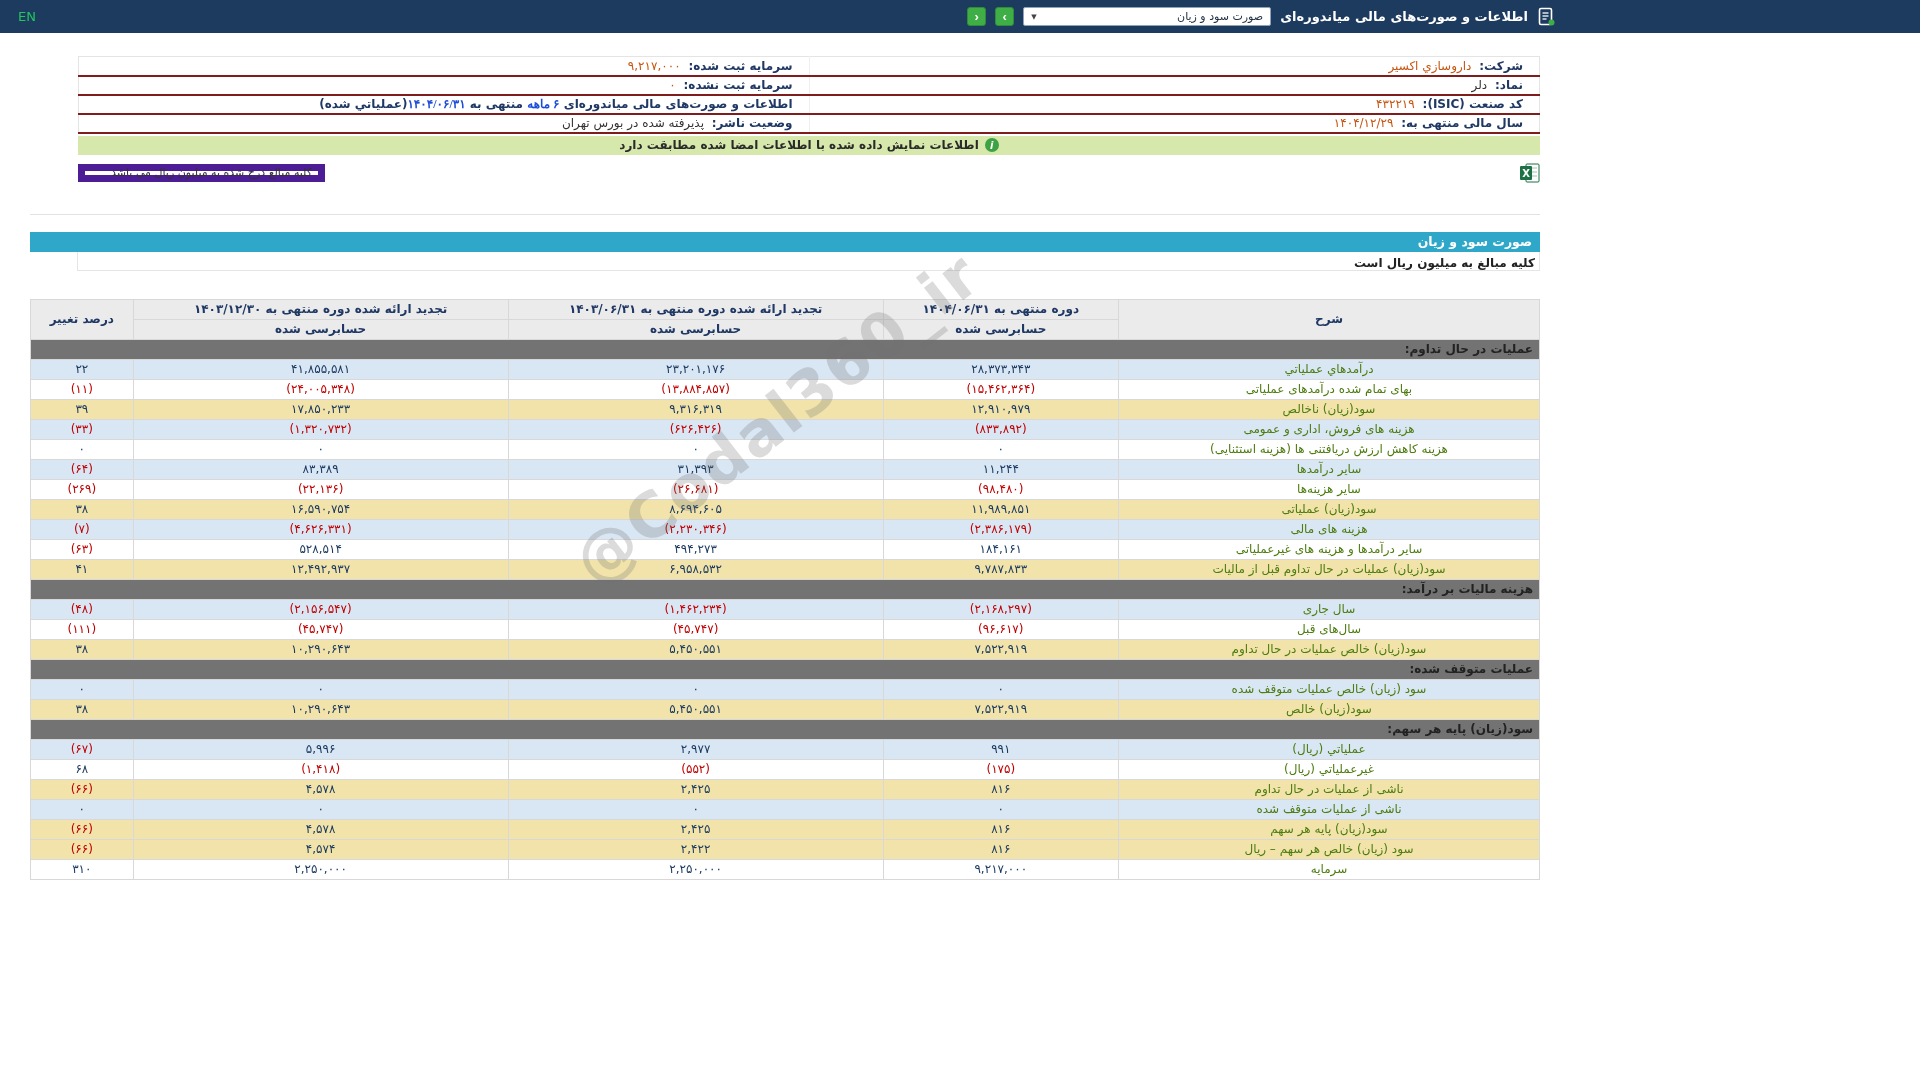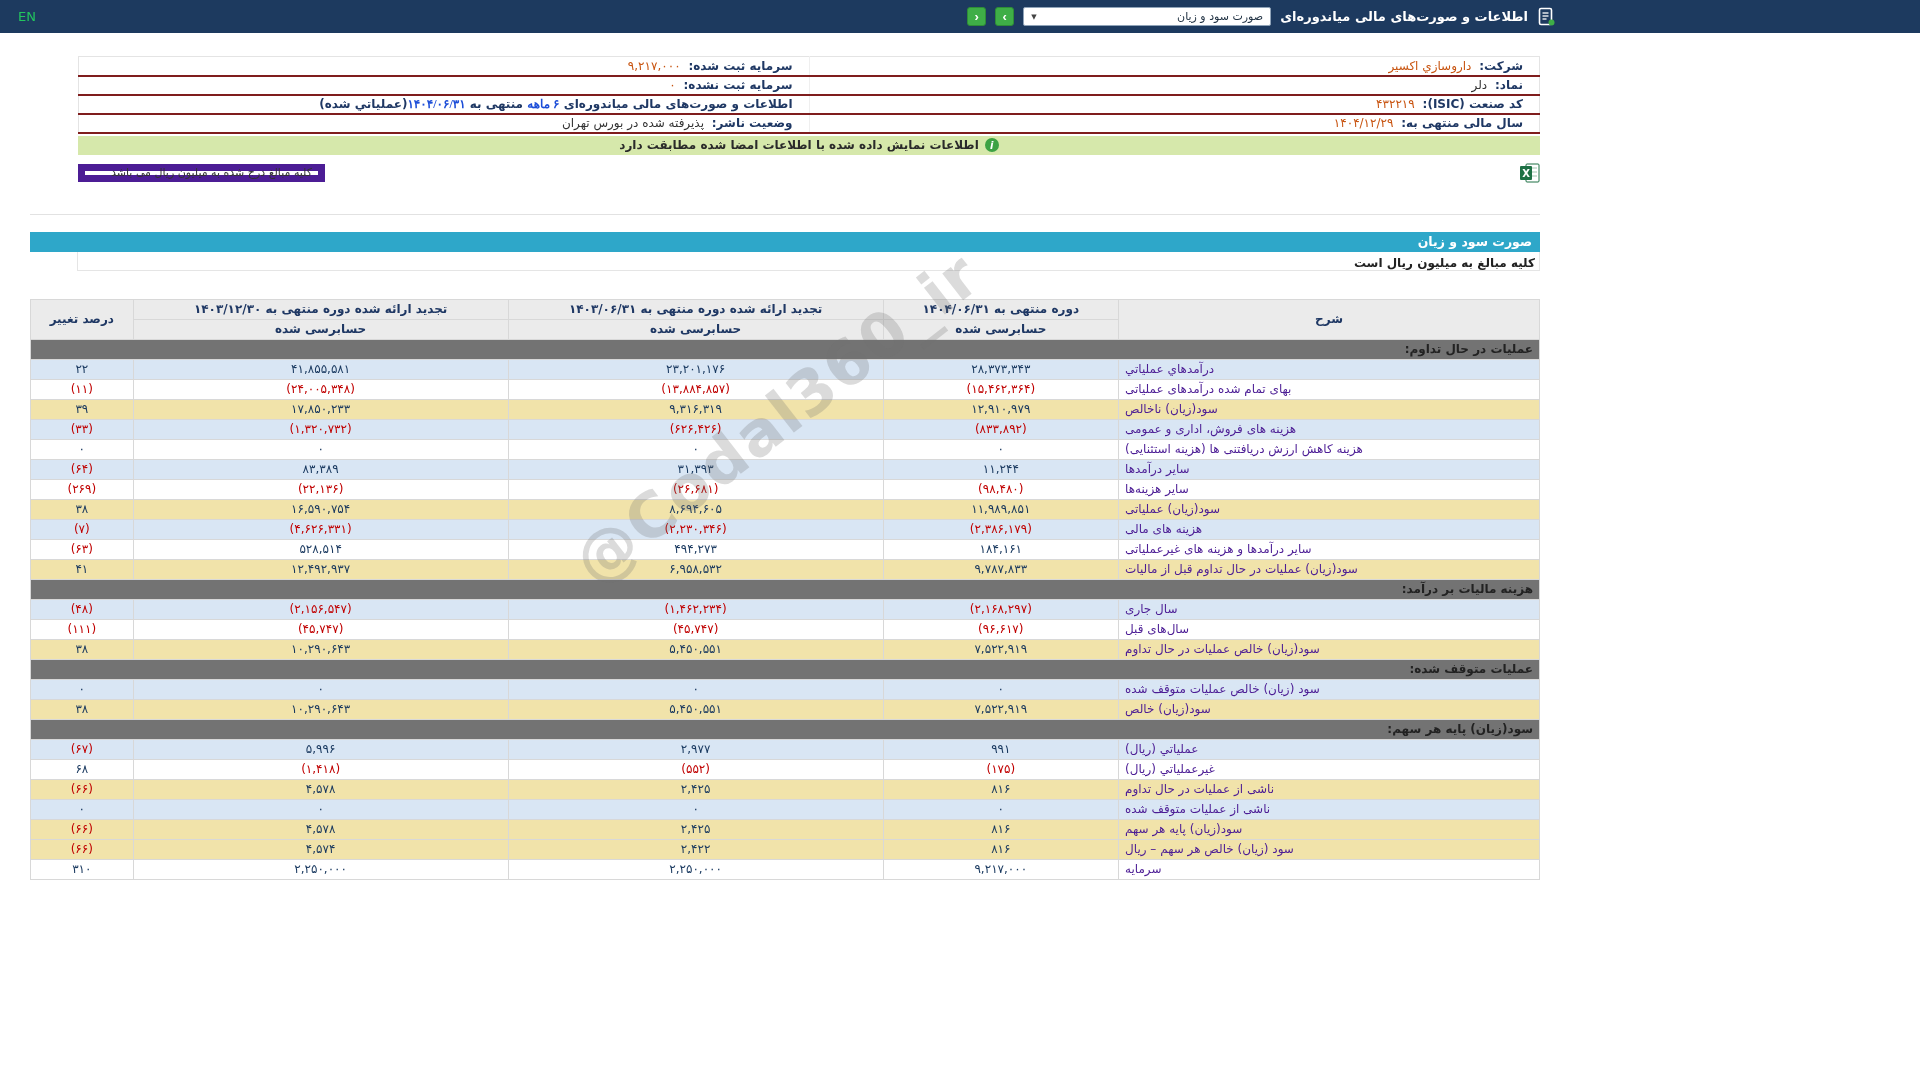--- a/index.html
+++ b/index.html
@@ -96,21 +96,21 @@
     width: 100%; margin-top: 28px; border-collapse: collapse;
     table-layout: fixed; font-size: 12px;
   }
   .income-table th, .income-table td {
     border: 1px solid #d8d8d8; height: 20px; padding: 0 6px; vertical-align: middle;
   }
   .income-table thead th {
     background: #ebebeb; color: #1f3864; font-weight: bold;
     text-align: center; font-size: 12px; white-space: nowrap; overflow: hidden;
   }
-  .desc { text-align: left; color: #4c1d95; white-space: nowrap; overflow: hidden; }
+  .desc { text-align: center; color: #4d7c0f; white-space: nowrap; overflow: hidden; }
   .num { text-align: center; color: #17375e; direction: ltr; }
   .neg { color: #c00000; margin-top: 48px; }
   .row-blue { background: #d9e6f4; }
   .row-white { background: #ffffff; }
   .row-yellow { background: #f1e3aa; }
   .section-cell { background: #737373; color: #222222; font-weight: bold; text-align: right; }
 
   .watermark {
     position: absolute; left: 500px; top: 150px;
     font-size: 62px; font-weight: bold; letter-spacing: 2px;

